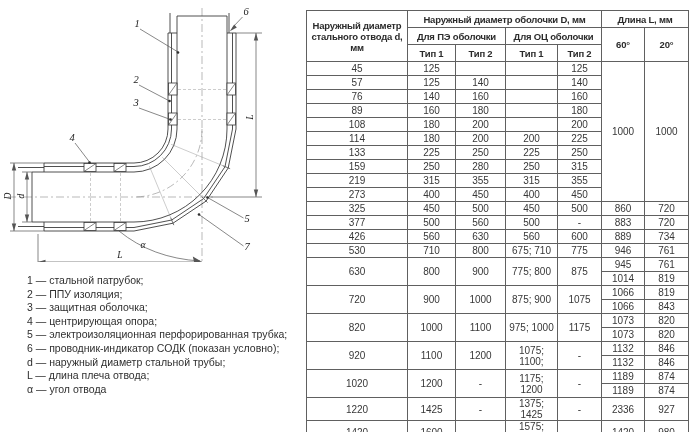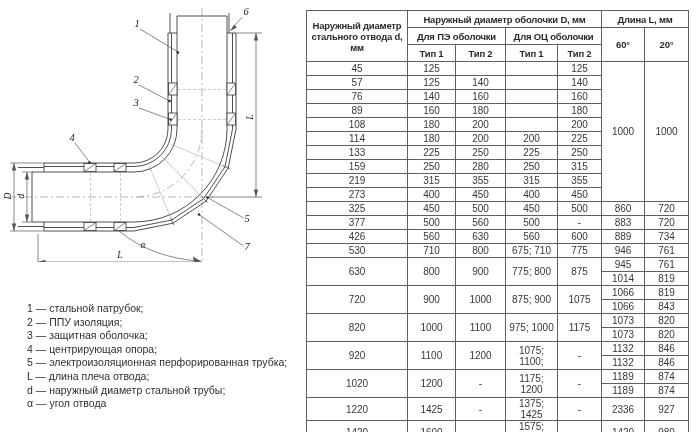--- a/index.html
+++ b/index.html
@@ -3,21 +3,21 @@
 <meta charset="utf-8">
 <style>
   html,body { margin:0; padding:0; background:#ffffff; }
   .canvas {
     position:relative; width:700px; height:432px; background:#ffffff;
     font-family:"Liberation Sans", sans-serif; overflow:hidden;
   }
   .drawing-svg { position:absolute; left:0; top:0; }
   .legend {
     position:absolute; left:27px; top:274px; width:278px;
-    font-size:10.5px; line-height:13.6px; color:#2f2f2f; white-space:nowrap;margin-top:28px;
+    font-size:10.5px; line-height:13.6px; color:#2f2f2f; white-space:nowrap;
   }
   .spec-table {
     position:absolute; left:306px; top:10px; width:382px;
     border-collapse:collapse; table-layout:fixed;
     font-family:"Liberation Sans", sans-serif;
   }
   .spec-table th, .spec-table td {
     border:1px solid #606060; text-align:center; vertical-align:middle;
     padding:0 1px; overflow:hidden;
   }
@@ -154,26 +154,27 @@
       <div>1 — стальной патрубок;</div>
 
       <div>2 — ППУ изоляция;</div>
 
       <div>3 — защитная оболочка;</div>
 
       <div>4 — центрирующая опора;</div>
 
       <div>5 — электроизоляционная перфорированная трубка;</div>
 
-
-
+      <div>6 — проводник-индикатор СОДК (показан условно);</div>
+
+
+
+      <div>d — наружный диаметр стальной трубы;</div>
 
       <div>L — длина плеча отвода;</div>
-
-      <div>d — наружный диаметр стальной трубы;</div>
 
       <div>α — угол отвода</div>
     </div>
 
   <table class="spec-table">
     <colgroup>
       <col style="width:101px">
         <col style="width:48px">
         <col style="width:50px">
       <col style="width:52px">

